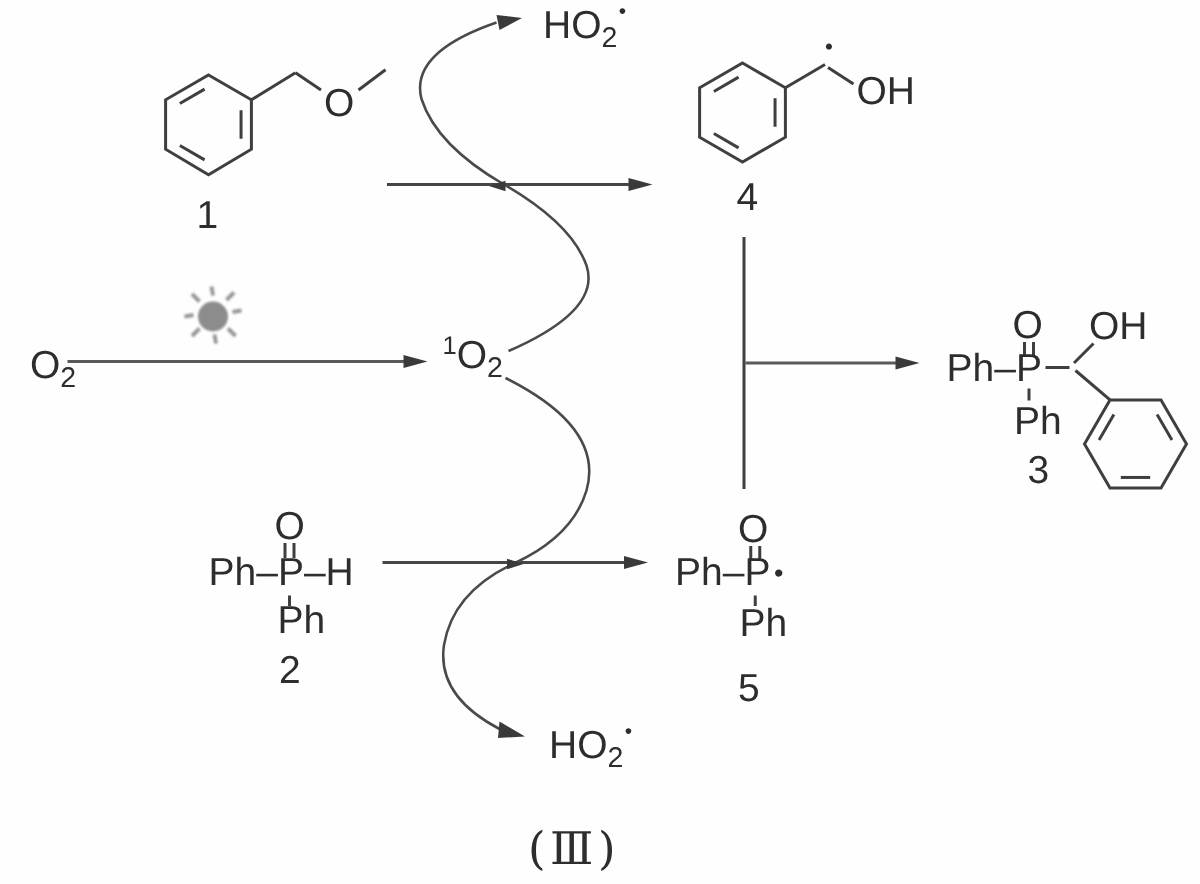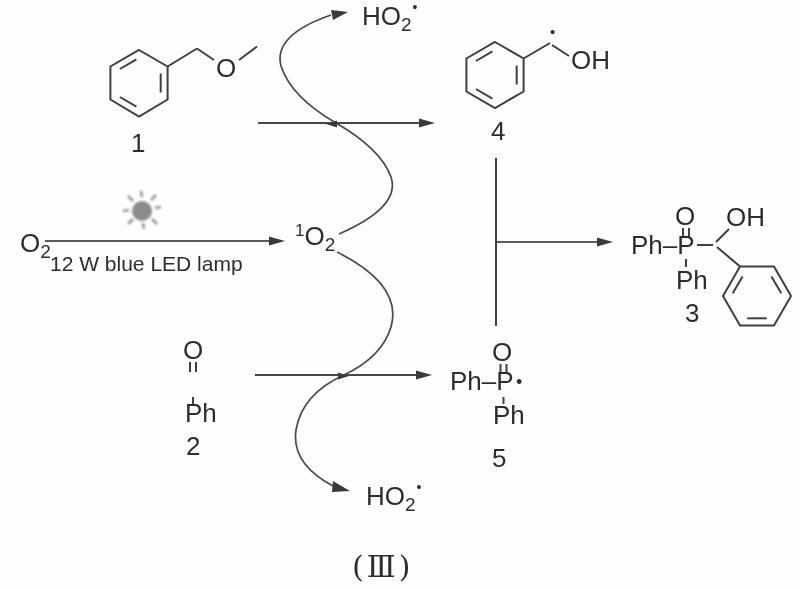--- a/index.html
+++ b/index.html
@@ -117,36 +117,36 @@
     </g>
     <g>
       <path d="M 337 252 Q 403 285 391 327 Q 382 357 344 375 Q 302 394 296 430 Q 291 464 333 486" stroke="#4a4a4a" stroke-width="1.7" fill="none"></path>
       <polygon points="350,491 333,481 332,492" fill="#3a3a3a"></polygon>
       <polygon points="349,376 338,372.5 338,379.5" fill="#3a3a3a"></polygon>
     </g>
   </svg>
 
   <span class="t" style="left:20px;top:230px"><span>O</span><span class="sub">2</span></span>
 
-  <span class="t small" style="left:50px;top:253px">12 W blue LED lamp</span>
 
   <span class="t" style="left:295px;top:222px"><span class="sup">1</span><span>O</span><span class="sub">2</span></span>
 
   <span class="t" style="left:362px;top:0px"><span>HO</span><span class="sub">2</span><span class="raddot">•</span></span>
 
   <span class="t" style="left:366px;top:480px"><span>HO</span><span class="sub">2</span><span class="raddot">•</span></span>
 
   <span class="t" style="left:216px;top:55px">O</span>
   <span class="t num" style="left:131px;top:130px">1</span>
 
   <span class="t dotfree" style="left:550px;top:24px">•</span>
   <span class="t" style="left:571px;top:47px">OH</span>
   <span class="t num" style="left:491px;top:118px">4</span>
 
   <span class="t" style="left:183px;top:337px">O</span>
+  <span class="t" style="left:139px;top:368px">Ph–P–H</span>
   <span class="t" style="left:185px;top:400px">Ph</span>
   <span class="t num" style="left:186px;top:433px">2</span>
 
   <span class="t" style="left:492px;top:339px">O</span>
   <span class="t" style="left:450px;top:368px">Ph–P</span>
   <span class="t middot" style="left:516px;top:373px">•</span>
   <span class="t" style="left:493px;top:402px">Ph</span>
   <span class="t num" style="left:492px;top:445px">5</span>
 
   <span class="t" style="left:675px;top:203px">O</span>

